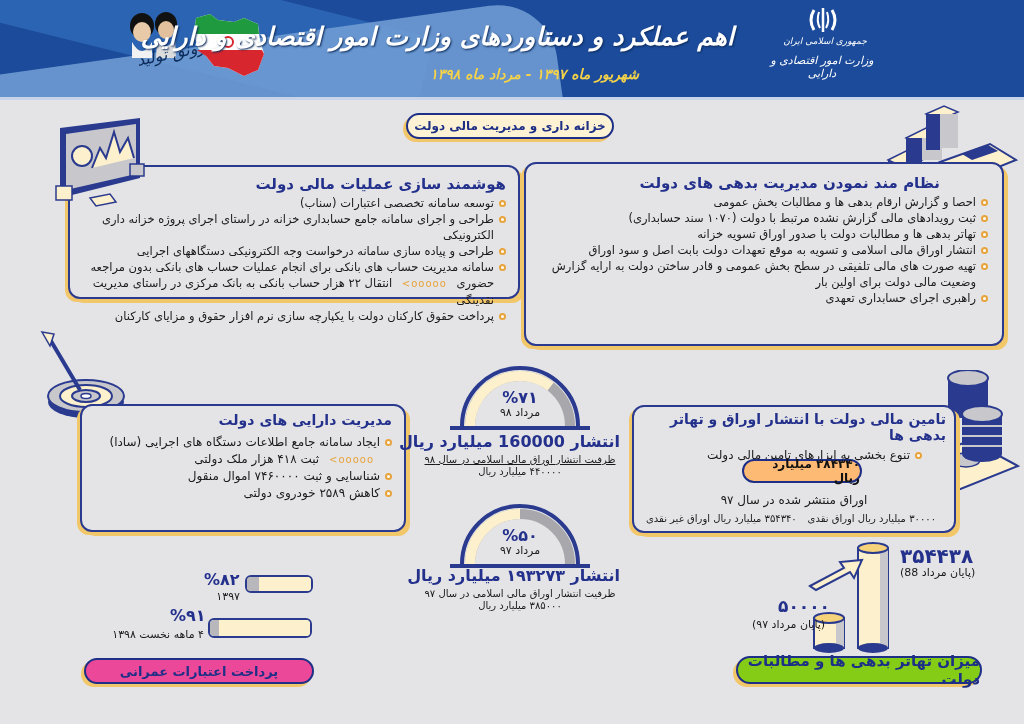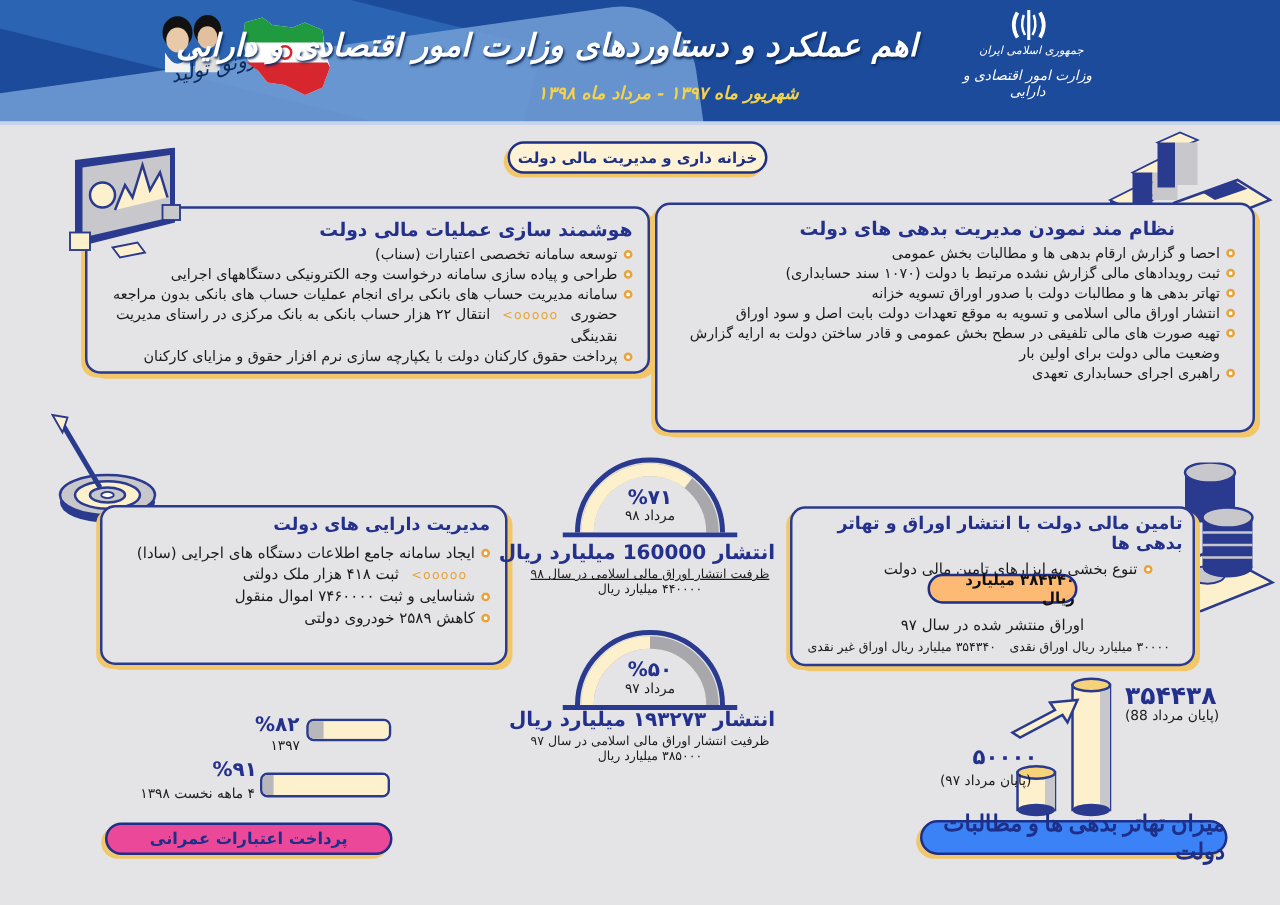--- a/index.html
+++ b/index.html
@@ -109,20 +109,21 @@
     <li>انتشار اوراق مالی اسلامی و تسویه به موقع تعهدات دولت بابت اصل و سود اوراق</li>
     <li>تهیه صورت های مالی تلفیقی در سطح بخش عمومی و قادر ساختن دولت به ارایه گزارش وضعیت مالی دولت برای اولین بار</li>
     <li>راهبری اجرای حسابداری تعهدی</li>
   </ul>
 </div>
 
 <div class="card rtl" style="left:68px;top:165px;width:452px;height:134px;padding:8px 12px 0 8px;">
   <div class="card-title" style="font-size:15px;">هوشمند سازی عملیات مالی دولت</div>
   <ul class="bul" style="margin-top:2px;">
     <li>توسعه سامانه تخصصی اعتبارات (سناب)</li>
+    <li>طراحی و اجرای سامانه جامع حسابداری خزانه در راستای اجرای پروژه خزانه داری الکترونیکی</li>
     <li>طراحی و پیاده سازی سامانه درخواست وجه الکترونیکی دستگاههای اجرایی</li>
     <li>
       <span>سامانه مدیریت حساب های بانکی برای انجام عملیات حساب های بانکی بدون مراجعه حضوری</span>
       <span class="dots">ooooo&gt;</span>
       <span>انتقال ۲۲ هزار حساب بانکی به بانک مرکزی در راستای مدیریت نقدینگی</span>
     </li>
     <li>پرداخت حقوق کارکنان دولت با یکپارچه سازی نرم افزار حقوق و مزایای کارکنان</li>
   </ul>
 </div>
 <svg style="position:absolute;left:40px;top:118px;width:120px;height:100px;" viewBox="0 0 120 100">
@@ -235,15 +236,15 @@
     <ellipse cx="73" cy="10" rx="15" ry="5" fill="#f6d27a" stroke="#2a3a8e" stroke-width="2"></ellipse>
   </svg>
 <svg style="position:absolute;left:808px;top:556px;width:56px;height:36px;" viewBox="0 0 56 36">
   <path d="M2 30 L36 12 L32 6 L54 4 L46 22 L42 16 L8 34Z" fill="#fdf0cc" stroke="#2a3a8e" stroke-width="2"></path>
 </svg>
 <div style="position:absolute;left:900px;top:544px;font-weight:bold;font-size:20px;color:#24318c;">۳۵۴۴۳۸</div>
 <div class="rtl" style="position:absolute;left:900px;top:566px;font-size:11px;">(پایان مرداد 88)</div>
 <div style="position:absolute;left:778px;top:596px;font-weight:bold;font-size:17px;color:#24318c;">۵۰۰۰۰</div>
 <div class="rtl" style="position:absolute;left:752px;top:618px;font-size:11px;">(پایان مرداد ۹۷)</div>
 
-<div class="pill pill-shadow rtl" style="left:736px;top:656px;width:246px;height:28px;font-size:18px;background:#3b82f6;font-family:Liberation Serif, serif;">
+<div class="pill pill-shadow rtl" style="left:736px;top:656px;width:246px;height:28px;font-size:15px;background:#84cc16;">
   <span>میزان تهاتر بدهی ها و مطالبات دولت</span>
 </div>
 
 </body></html>

